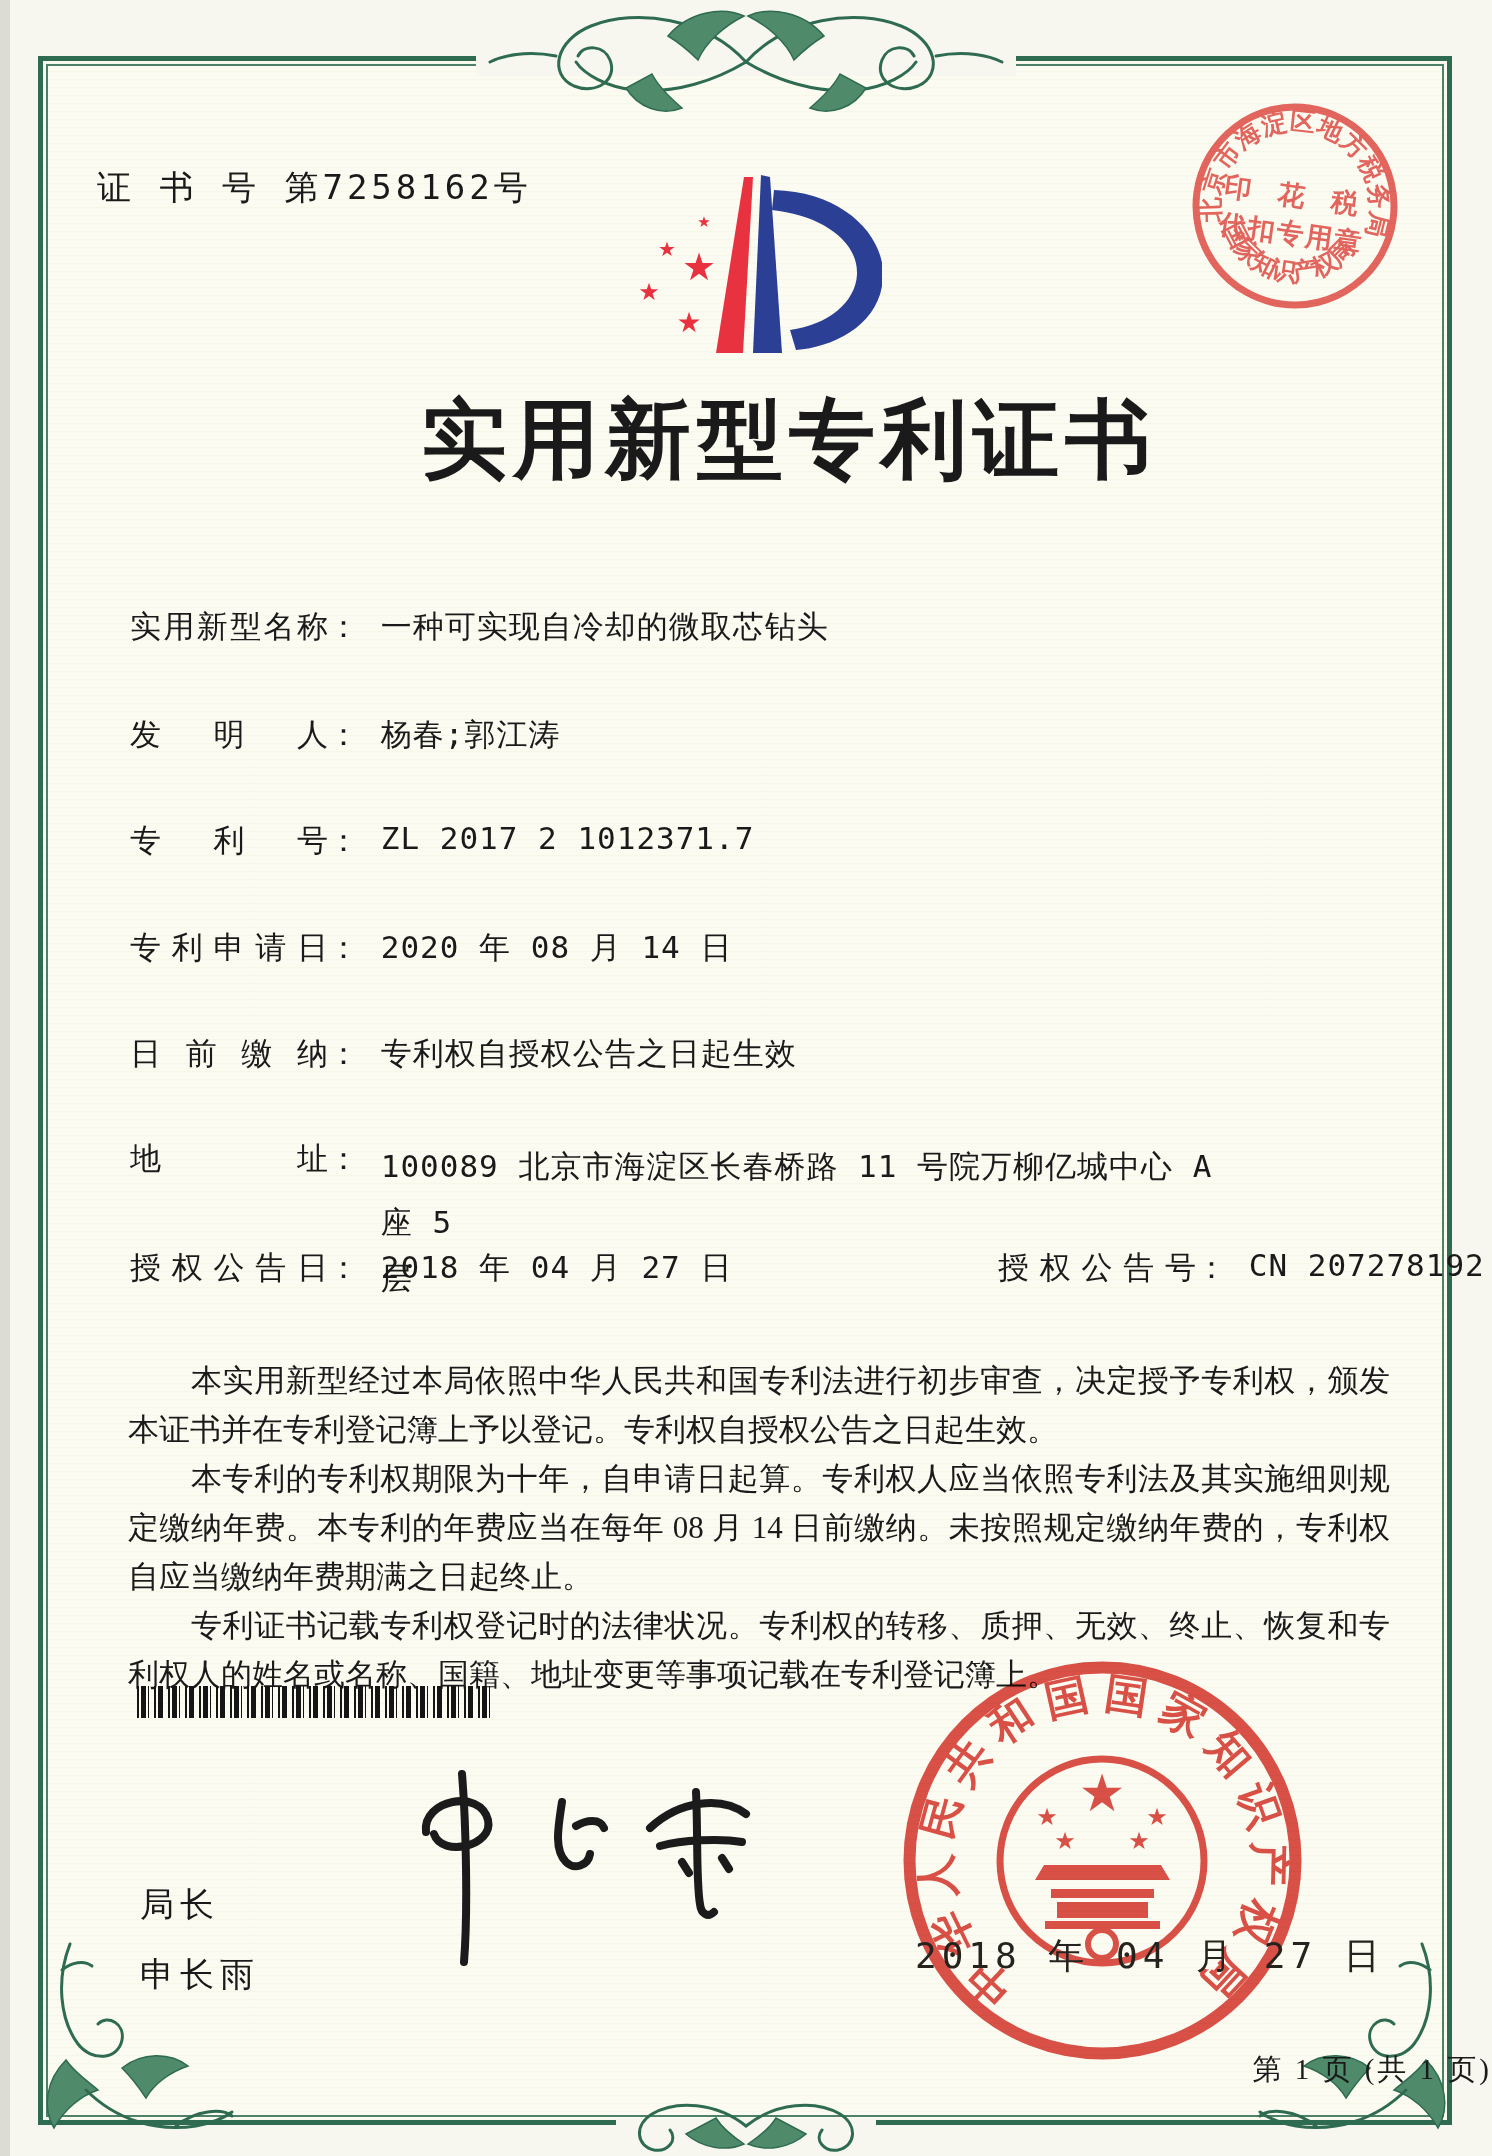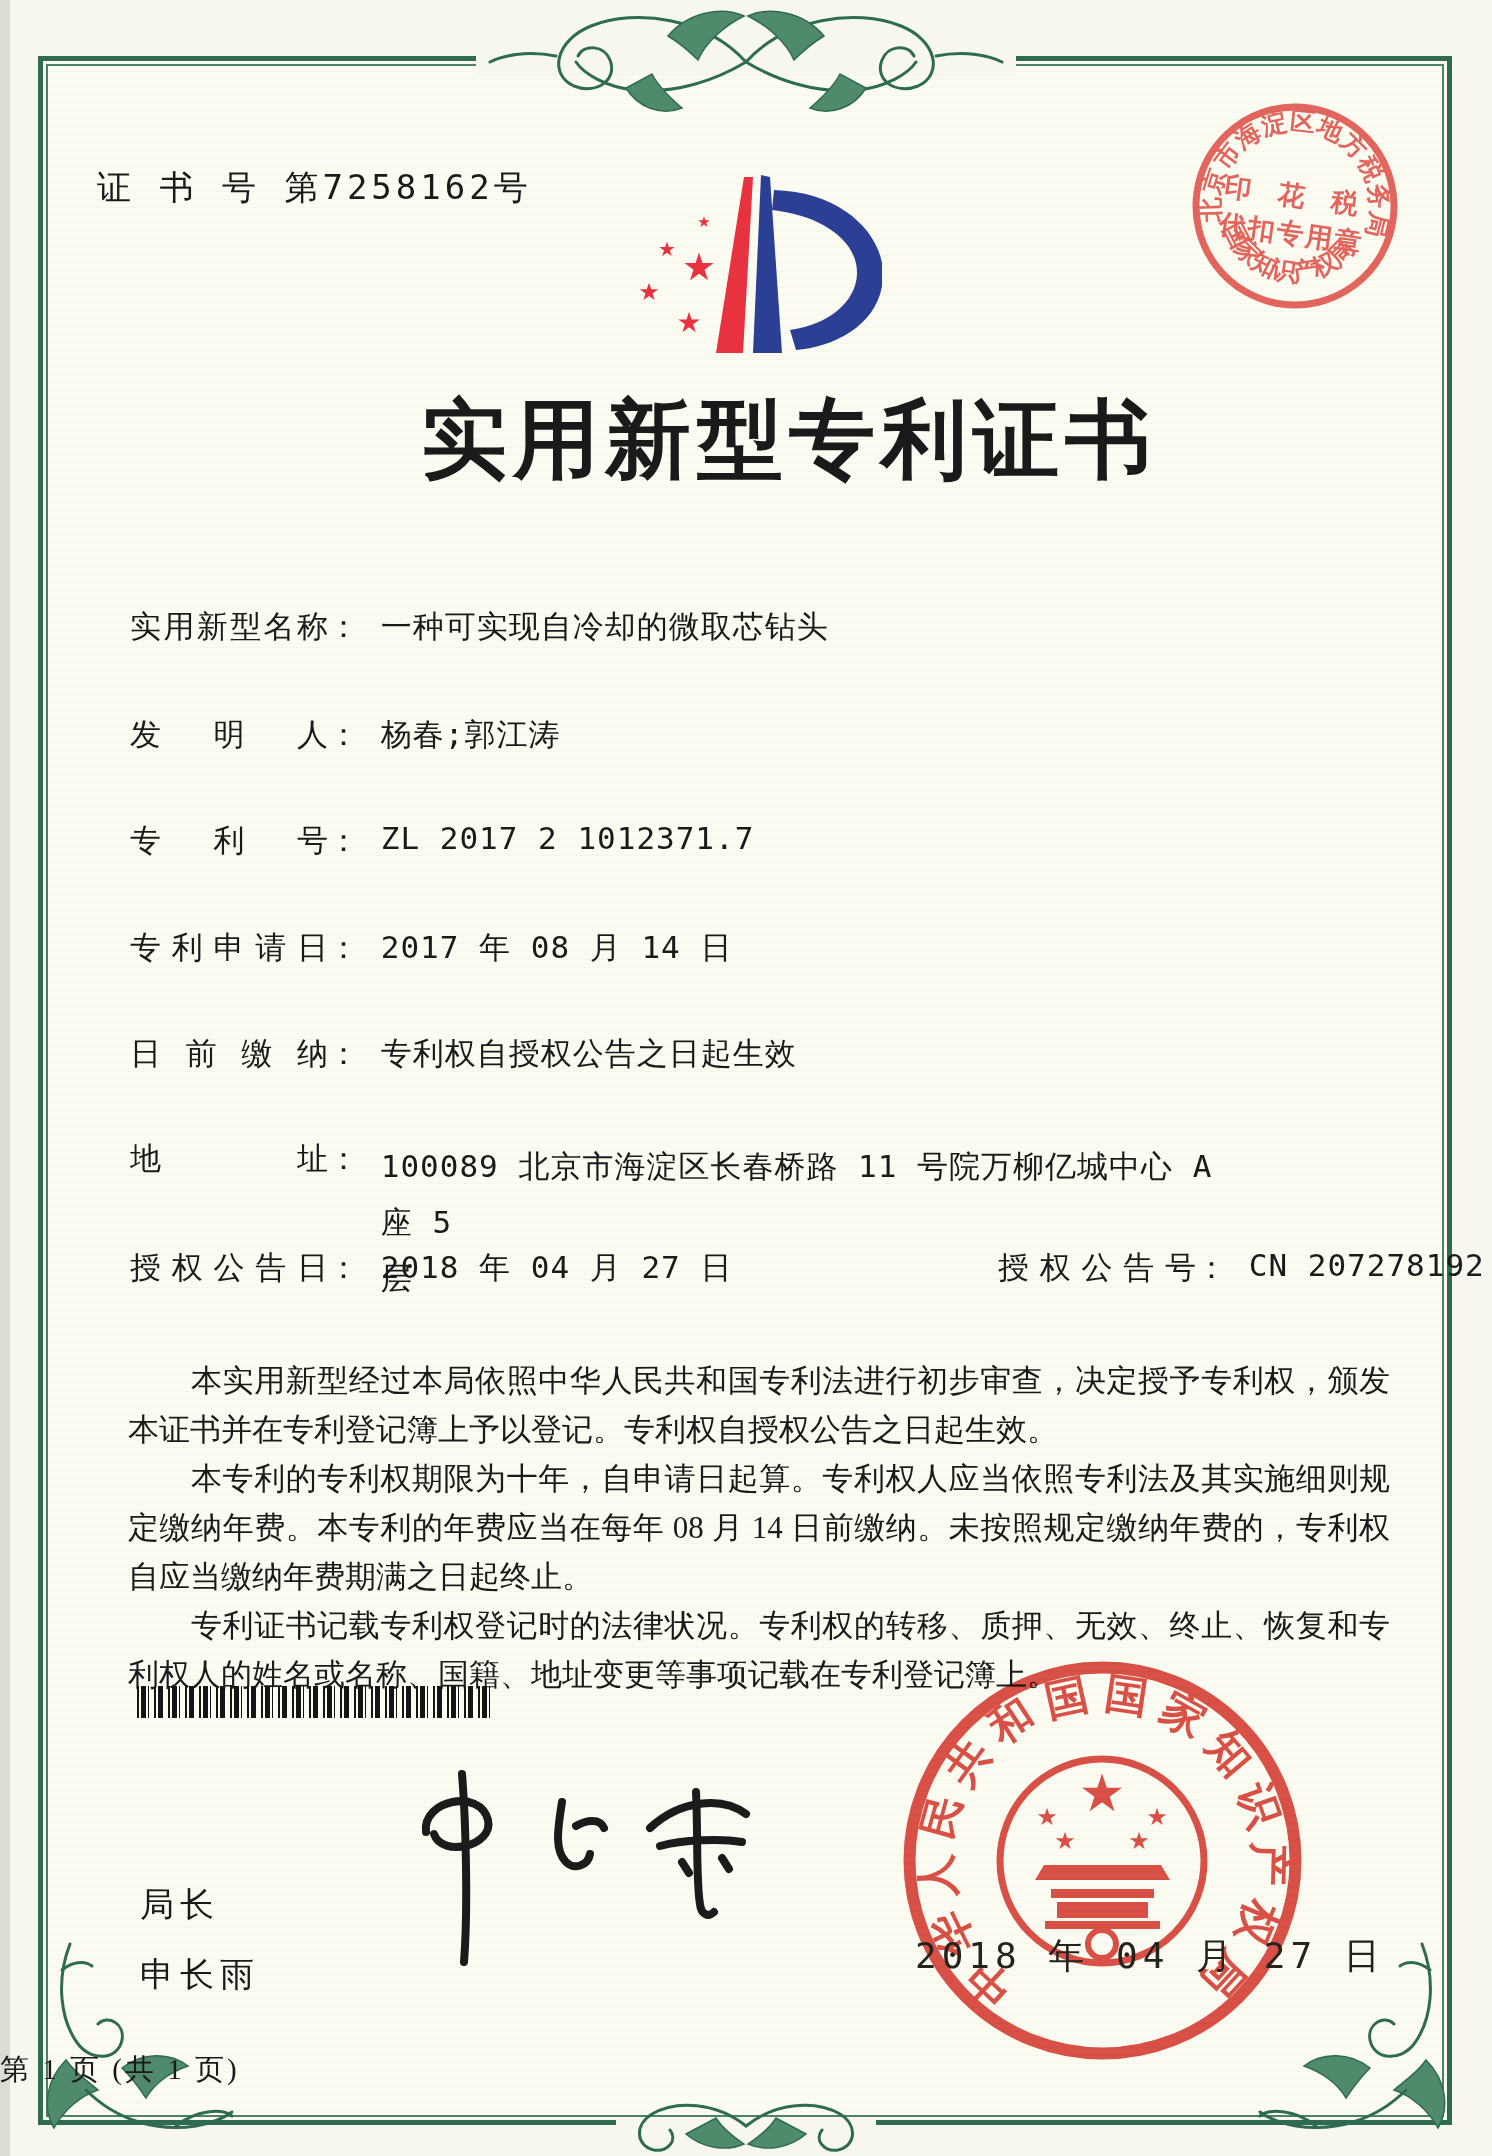--- a/index.html
+++ b/index.html
@@ -73,21 +73,21 @@
   
   .office-seal{position:absolute;left:895px;top:1653px;width:415px;height:415px;opacity:.92;mix-blend-mode:multiply;}
   .office-seal .ring{fill:none;stroke:var(--seal_red);stroke-width:12;}
   .office-seal text.arc{fill:var(--seal_red);font-size:43px;font-weight:bold;}
   .emblem path,.emblem rect{fill:var(--seal_red);}
   .emblem circle{fill:none;stroke:var(--seal_red);}
   .emblem text{fill:var(--seal_red);}
   .seal-date{position:absolute;left:915px;top:1932px;font-size:36px;letter-spacing:5px;color:#26221e;z-index:5;
     font-family:"DejaVu Sans Mono","Liberation Serif",serif;}
 
-  .footer{position:absolute;left:0;top:2050px;width:100%;text-align:left;font-size:29px;letter-spacing:3px;}
+  .footer{position:absolute;left:0;top:2050px;width:100%;text-align:right;font-size:29px;letter-spacing:3px;}
 </style>
 </head>
 <body>
 
 <div class="page">
 
   <div class="scan-edge"></div>
   <div class="inner-bg"></div>
   <div class="frame"></div>
 
@@ -163,21 +163,21 @@
   <div class="frow" style="top:714px">
     <span class="flabel">发明人</span><span class="fcolon">：</span>
     <span class="fvalue">杨春;郭江涛</span>
   </div>
   <div class="frow" style="top:820px">
     <span class="flabel">专利号</span><span class="fcolon">：</span>
     <span class="fvalue">ZL 2017 2 1012371.7</span>
   </div>
   <div class="frow" style="top:927px">
     <span class="flabel">专利申请日</span><span class="fcolon">：</span>
-    <span class="fvalue">2017 年 08 月 14 日</span>
+    <span class="fvalue">2020 年 08 月 14 日</span>
   </div>
   <div class="frow" style="top:1033px">
     <span class="flabel">日前缴纳</span><span class="fcolon">：</span>
     <span class="fvalue">专利权自授权公告之日起生效</span>
   </div>
   <div class="frow addr" style="top:1138px">
     <span class="flabel">地址</span><span class="fcolon">：</span>
     <span class="fvalue"><span>100089 北京市海淀区长春桥路 11 号院万柳亿城中心 A 座 5</span><span class="l2">层</span></span>
   </div>
   <div class="frow" style="top:1247px">

